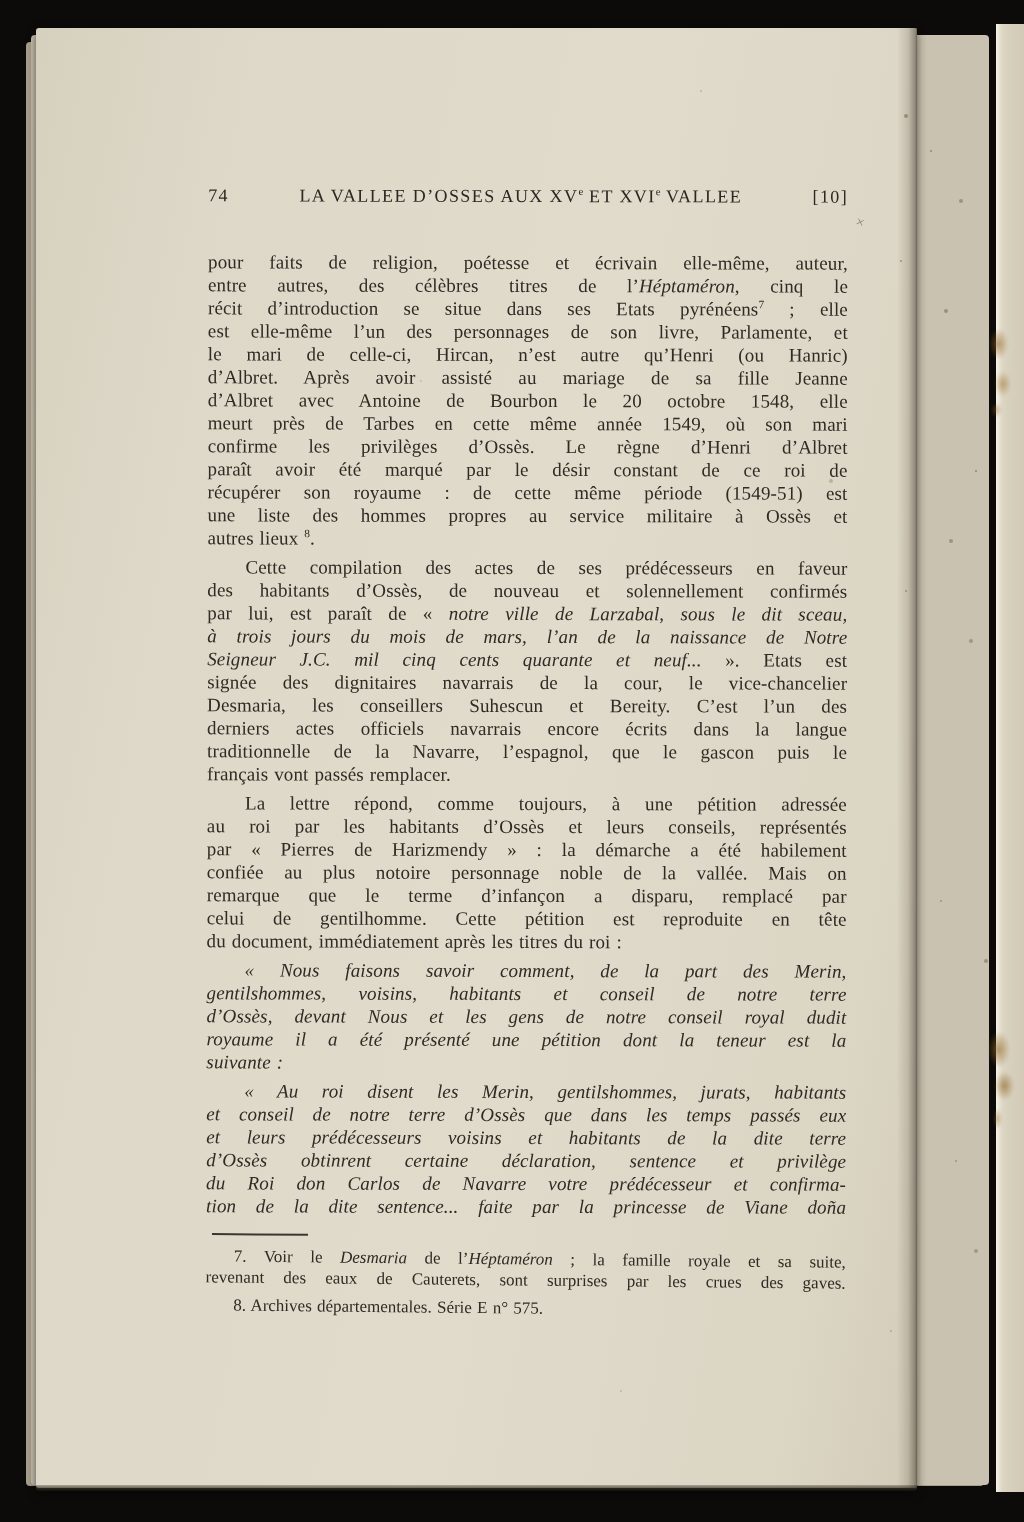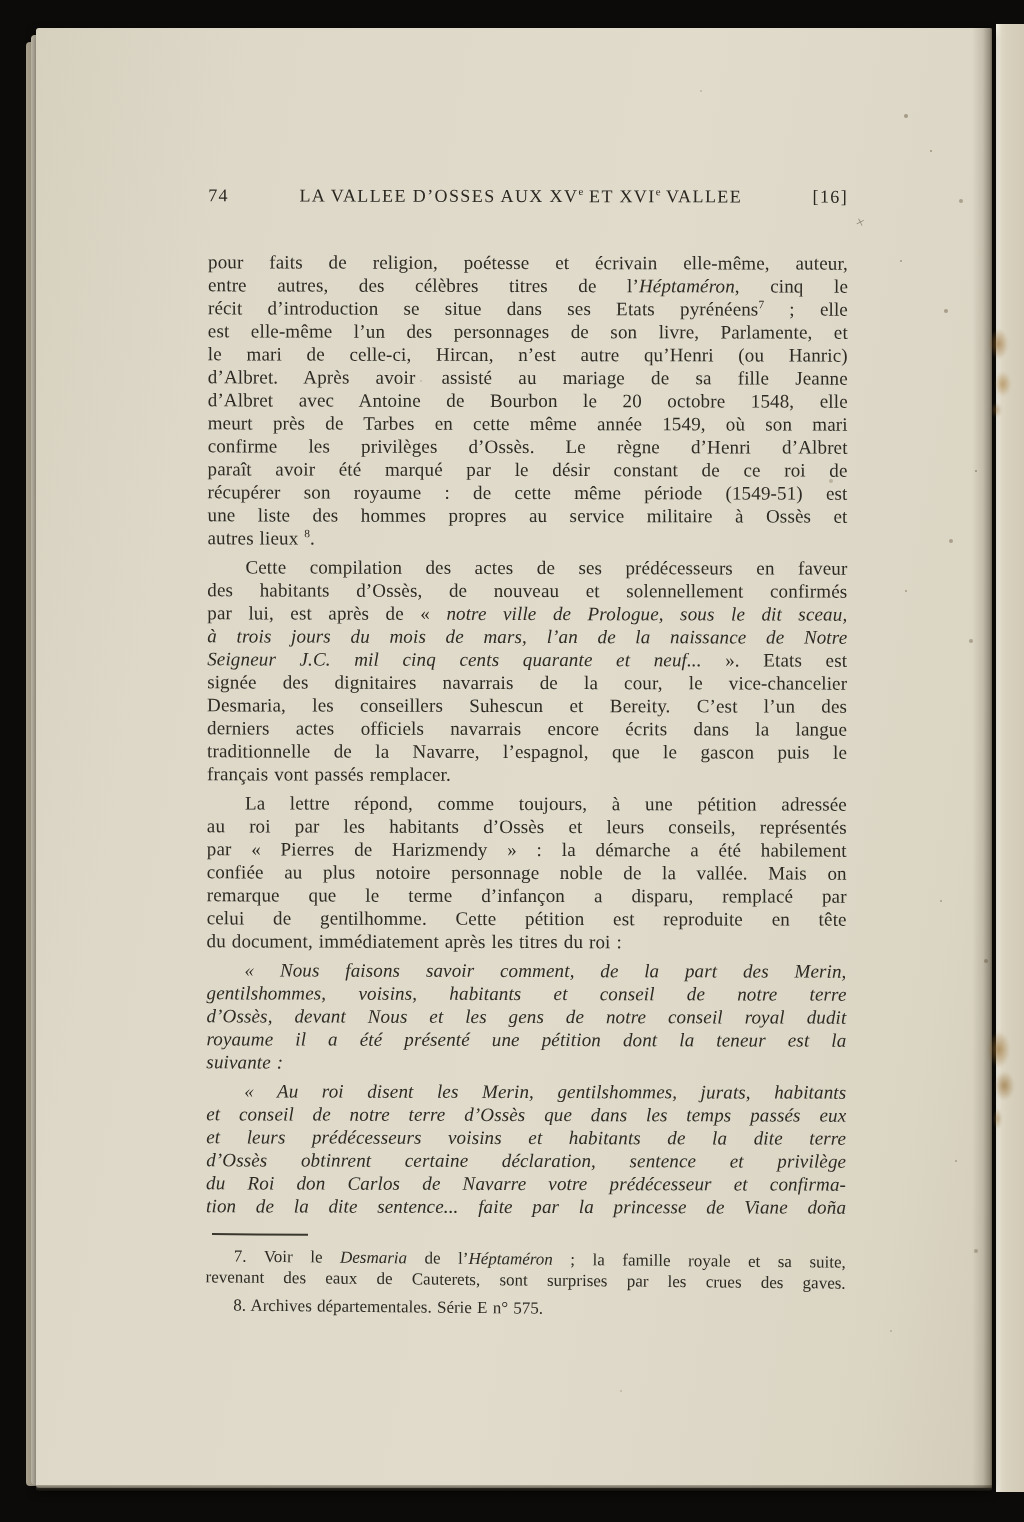--- a/index.html
+++ b/index.html
@@ -17,21 +17,21 @@
   .next-page{
     position:absolute;left:996px;top:24px;width:28px;height:1468px;
     background:linear-gradient(to right,#e4ddcc 0%,#d8d1be 40%,#d2cab6 100%);
   }
   .next-page::before{
     content:"";position:absolute;left:0;top:0;bottom:0;width:6px;
     background:linear-gradient(to right,rgba(255,255,248,.65),rgba(255,255,248,0));
   }
   
   .page{
-    position:absolute;left:36px;top:28px;width:956px;height:1460px;
+    position:absolute;left:36px;top:28px;width:881px;height:1460px;
     background:
       linear-gradient(100deg, #d6d0bf 0%, #ded8c8 18%, #e0dbcb 55%, #dbd5c4 88%, #d2cbb8 100%);
     border-radius:3px 2px 2px 3px;
     box-shadow:0 4px 10px rgba(0,0,0,.6);
   }
   .page::after{ 
     content:"";position:absolute;right:0;top:0;bottom:0;width:20px;
     background:linear-gradient(to right,rgba(60,50,35,0) 0%,rgba(60,50,35,.16) 55%,rgba(45,36,22,.42) 90%,rgba(30,24,14,.6) 100%);
     border-radius:0 2px 2px 0;
   }
@@ -107,42 +107,42 @@
 
 <div class="stack2"></div>
 <div class="stack1"></div>
 <div class="next-page"></div>
 
 <div class="page">
   <div class="textblock">
     <div class="header">
       <span>74</span>
       <span class="title"><span>LA VALLEE D’OSSES AUX XV</span><sup>e</sup><span> ET XVI</span><sup>e</sup><span> VALLEE</span></span>
-      <span>[16]</span>
+      <span>[10]</span>
     </div>
     <div class="body-text" id="body-text">
         <div class="para">
           <div class="line"><span>pour faits de religion, poétesse et écrivain elle-même, auteur,</span></div>
           <div class="line"><span>entre autres, des célèbres titres de l’</span><span class="it">Héptaméron</span><span>, cinq le</span></div>
           <div class="line"><span>récit d’introduction se situe dans ses Etats pyrénéens</span><sup>7</sup><span> ; elle</span></div>
           <div class="line"><span>est elle-même l’un des personnages de son livre, Parlamente, et</span></div>
           <div class="line"><span>le mari de celle-ci, Hircan, n’est autre qu’Henri (ou Hanric)</span></div>
           <div class="line"><span>d’Albret. Après avoir assisté au mariage de sa fille Jeanne</span></div>
           <div class="line"><span>d’Albret avec Antoine de Bourbon le 20 octobre 1548, elle</span></div>
           <div class="line"><span>meurt près de Tarbes en cette même année 1549, où son mari</span></div>
           <div class="line"><span>confirme les privilèges d’Ossès. Le règne d’Henri d’Albret</span></div>
           <div class="line"><span>paraît avoir été marqué par le désir constant de ce roi de</span></div>
           <div class="line"><span>récupérer son royaume : de cette même période (1549-51) est</span></div>
           <div class="line"><span>une liste des hommes propres au service militaire à Ossès et</span></div>
           <div class="line lastline"><span>autres lieux </span><sup>8</sup><span>.</span></div>
         </div>
         <div class="para indent">
           <div class="line"><span>Cette compilation des actes de ses prédécesseurs en faveur</span></div>
           <div class="line"><span>des habitants d’Ossès, de nouveau et solennellement confirmés</span></div>
-          <div class="line"><span>par lui, est après de « </span><span class="it">notre ville de Prologue, sous le dit sceau,</span></div>
+          <div class="line"><span>par lui, est paraît de « </span><span class="it">notre ville de Larzabal, sous le dit sceau,</span></div>
           <div class="line"><span class="it">à trois jours du mois de mars, l’an de la naissance de Notre</span></div>
           <div class="line"><span class="it">Seigneur J.C. mil cinq cents quarante et neuf... </span><span>». Etats est</span></div>
           <div class="line"><span>signée des dignitaires navarrais de la cour, le vice-chancelier</span></div>
           <div class="line"><span>Desmaria, les conseillers Suhescun et Bereity. C’est l’un des</span></div>
           <div class="line"><span>derniers actes officiels navarrais encore écrits dans la langue</span></div>
           <div class="line"><span>traditionnelle de la Navarre, l’espagnol, que le gascon puis le</span></div>
           <div class="line lastline"><span>français vont passés remplacer.</span></div>
         </div>
         <div class="para indent">
           <div class="line"><span>La lettre répond, comme toujours, à une pétition adressée</span></div>

